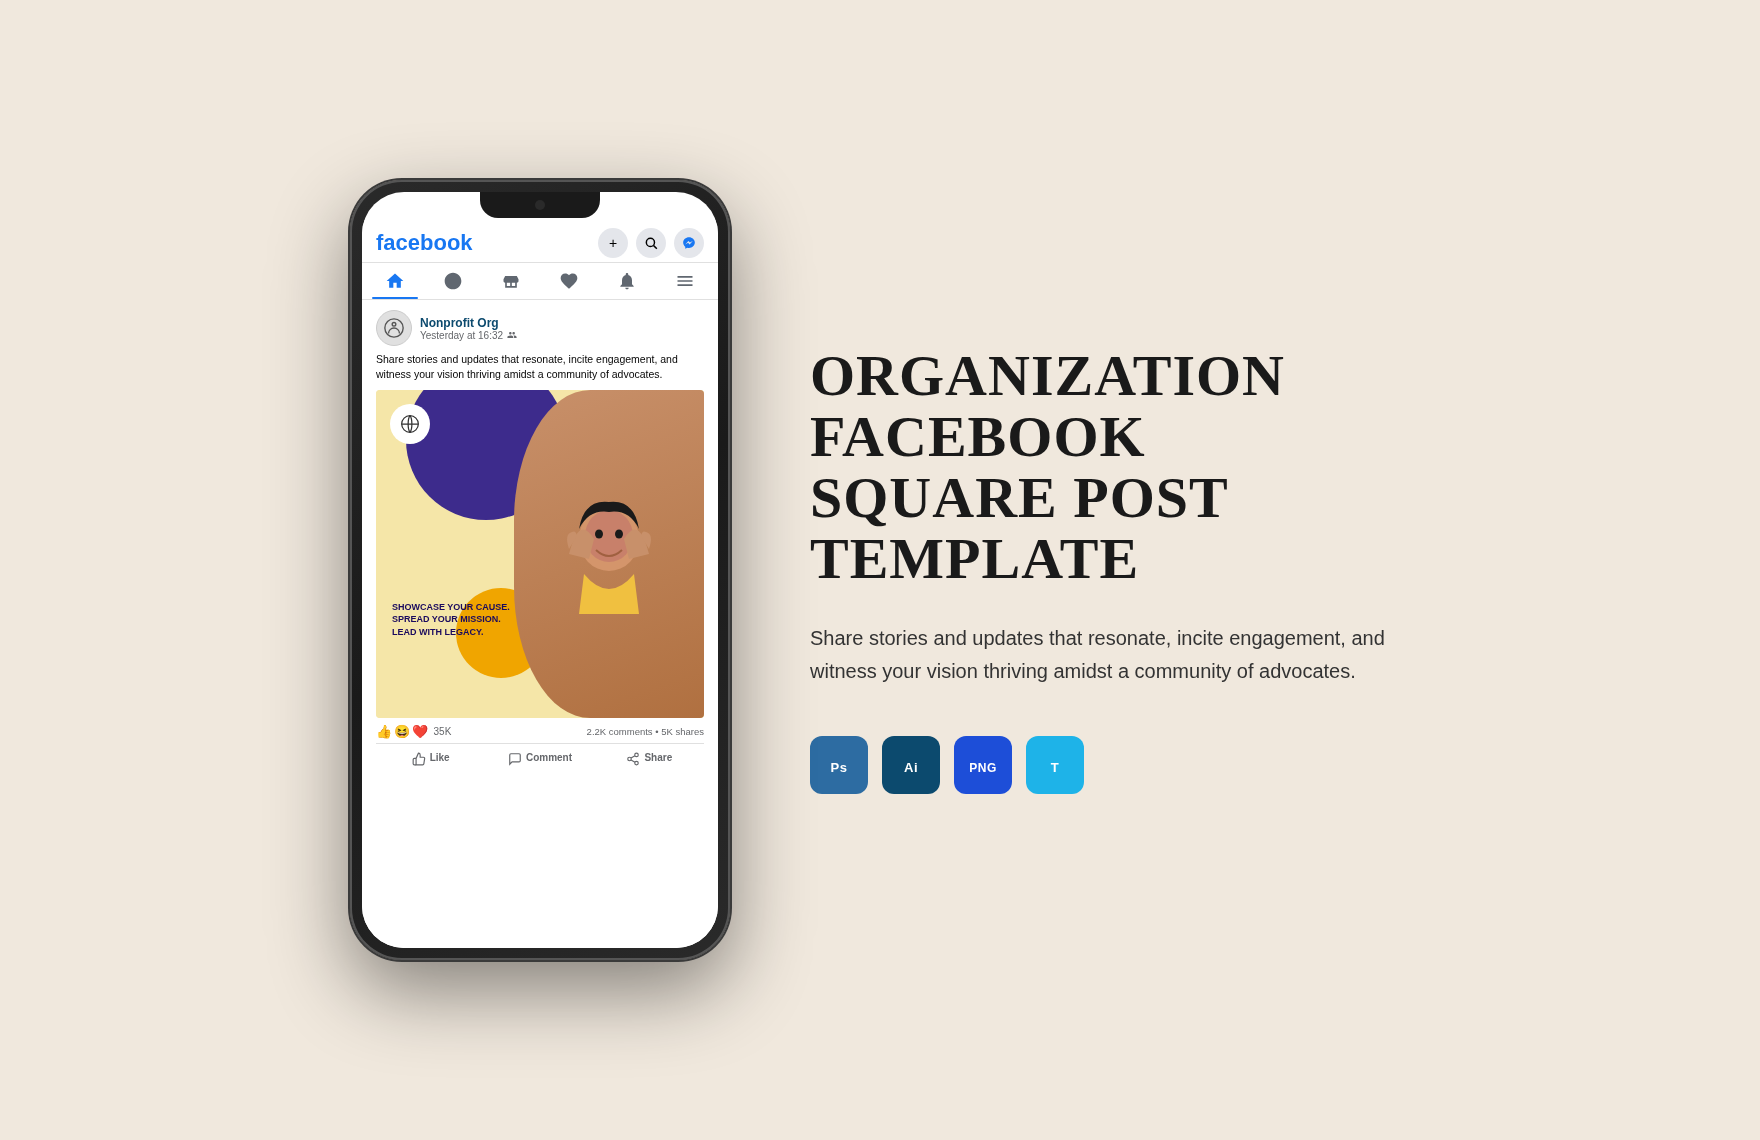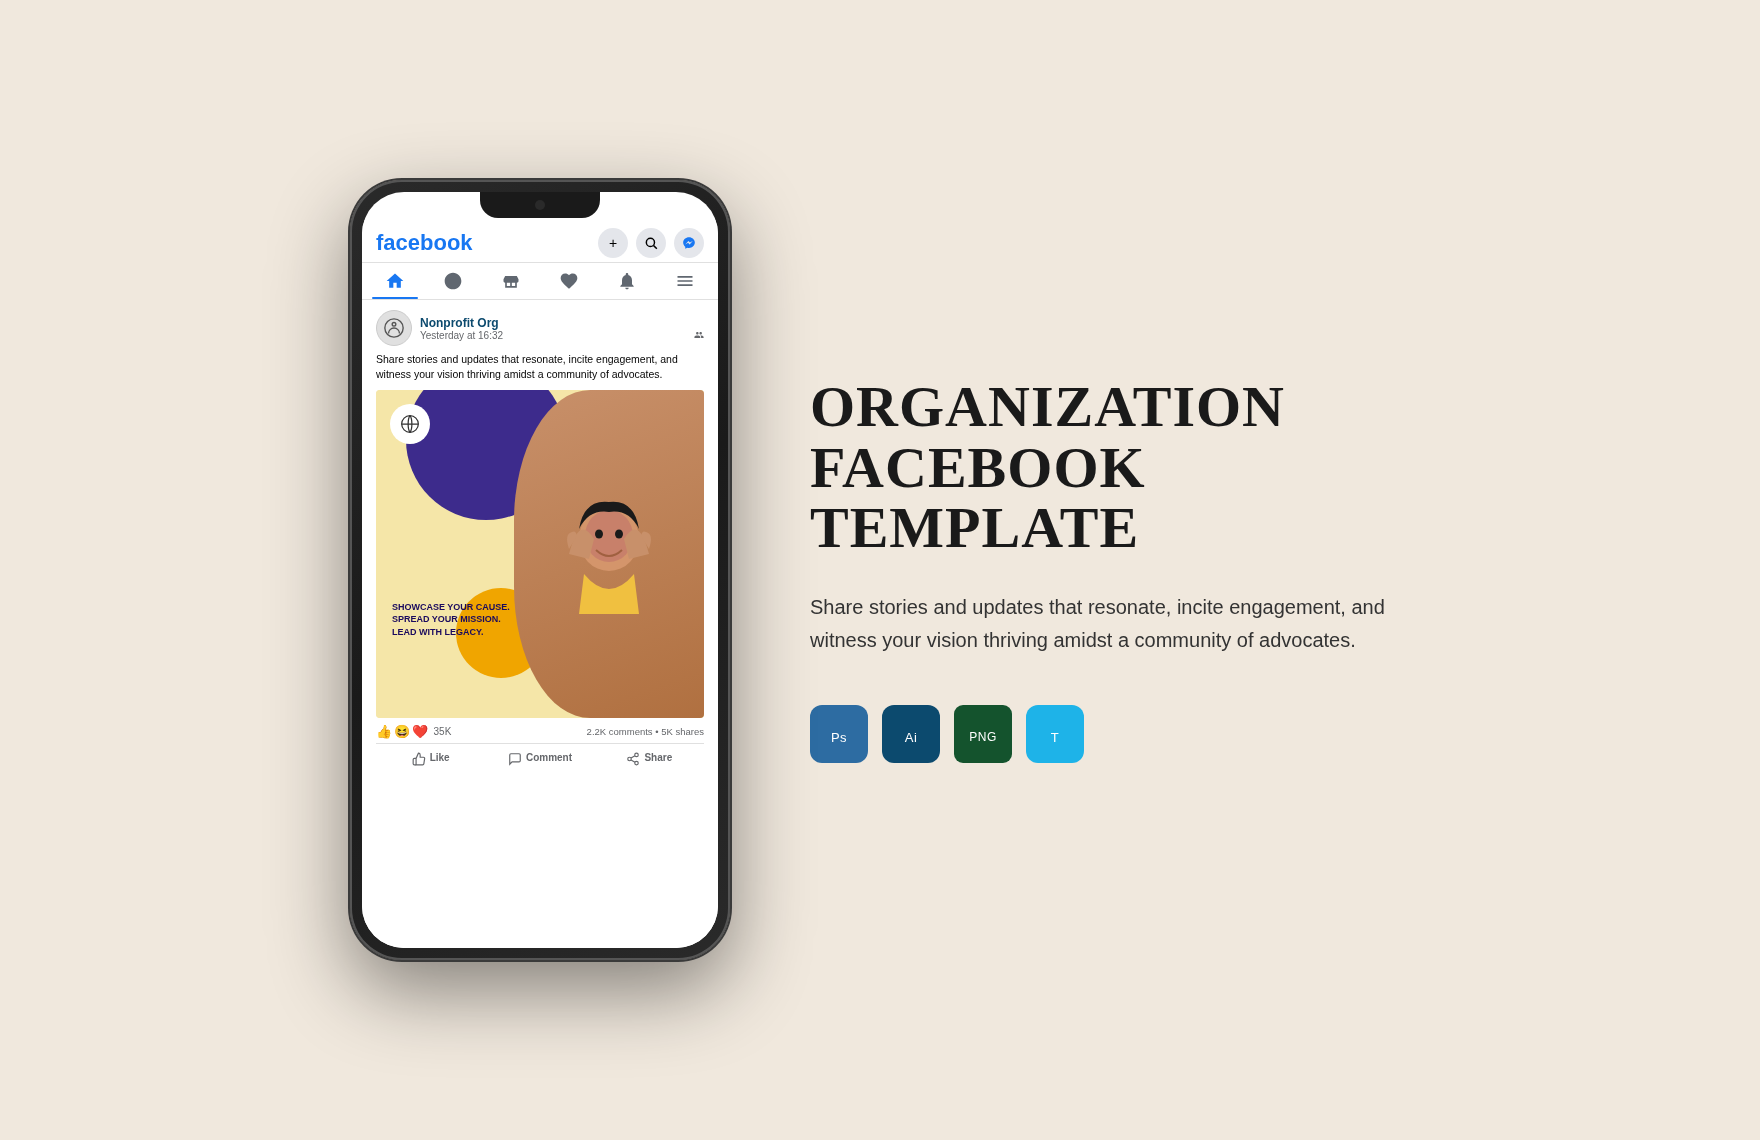--- a/index.html
+++ b/index.html
@@ -197,21 +197,20 @@
       font-weight: 700;
       color: #0c4a6e;
     }
 
     .author-time {
       font-size: 10px;
       color: #65676b;
       display: flex;
       align-items: center;
       gap: 4px;
-      justify-content: space-between;
     }
 
     .post-text {
       font-size: 10.5px;
       color: #050505;
       line-height: 1.45;
       margin-bottom: 8px;
     }
 
     
@@ -368,31 +367,30 @@
 
     .app-icon-ps {
       background: #2d6ca2;
     }
 
     .app-icon-ai {
       background: #0c4a6e;
     }
 
     .app-icon-png {
-      background: #14532d;
-      border-radius: 9px;
+      background: #1d4ed8;
     }
 
     .app-icon-t {
       background: #1eb3e8;
     }
 
     .app-icon-label {
       font-size: 13px;
-      font-weight: 400;
+      font-weight: 700;
       letter-spacing: 0.5px;
       margin-top: 6px;
     }
   </style>
 </head>
 <body>
 
 <div class="container">
 
   <div class="phone-wrapper">
@@ -567,20 +565,21 @@
 
         </div>
       </div>
     </div>
   </div>
 
   <div class="right-content">
     <div class="main-title">
       <div>ORGANIZATION</div>
       <div>FACEBOOK</div>
+      <div>SQUARE POST</div>
       <div>TEMPLATE</div>
     </div>
 
     <div class="main-description">Share stories and updates that resonate, incite engagement, and witness your vision thriving amidst a community of advocates.</div>
 
     <div class="app-icons">
       <div class="app-icon app-icon-ps">
         <span class="app-icon-label">Ps</span>
       </div>
       <div class="app-icon app-icon-ai">

